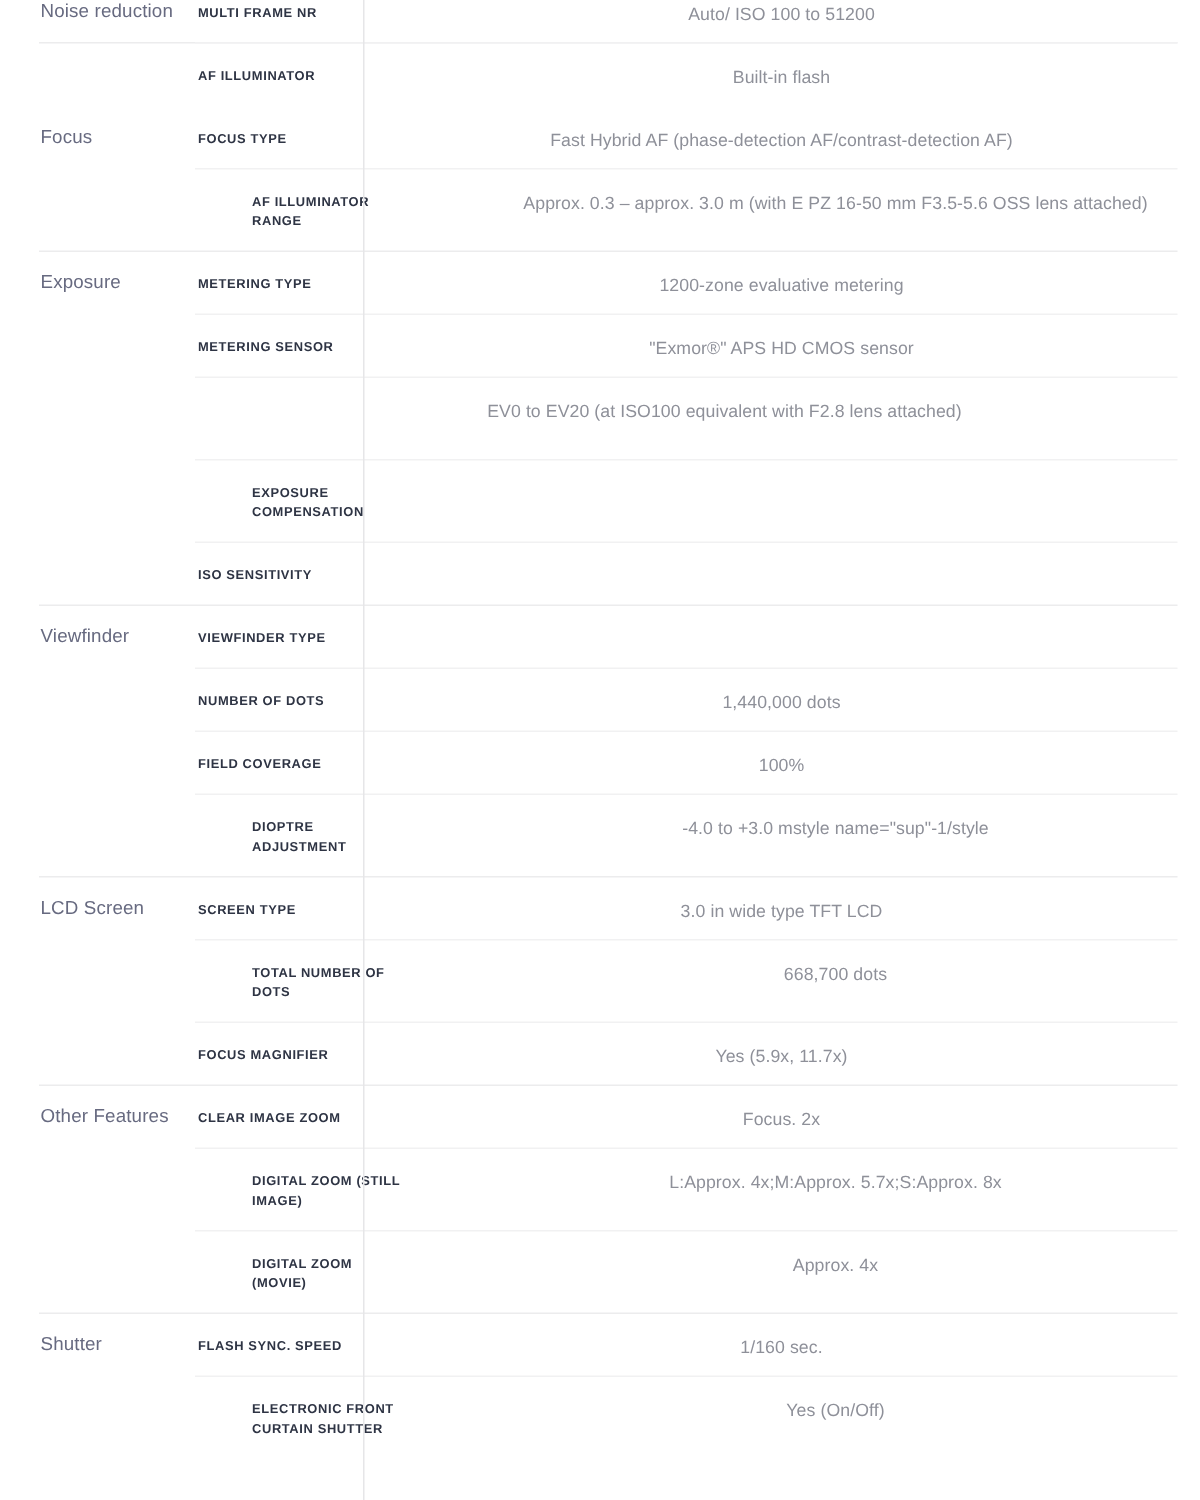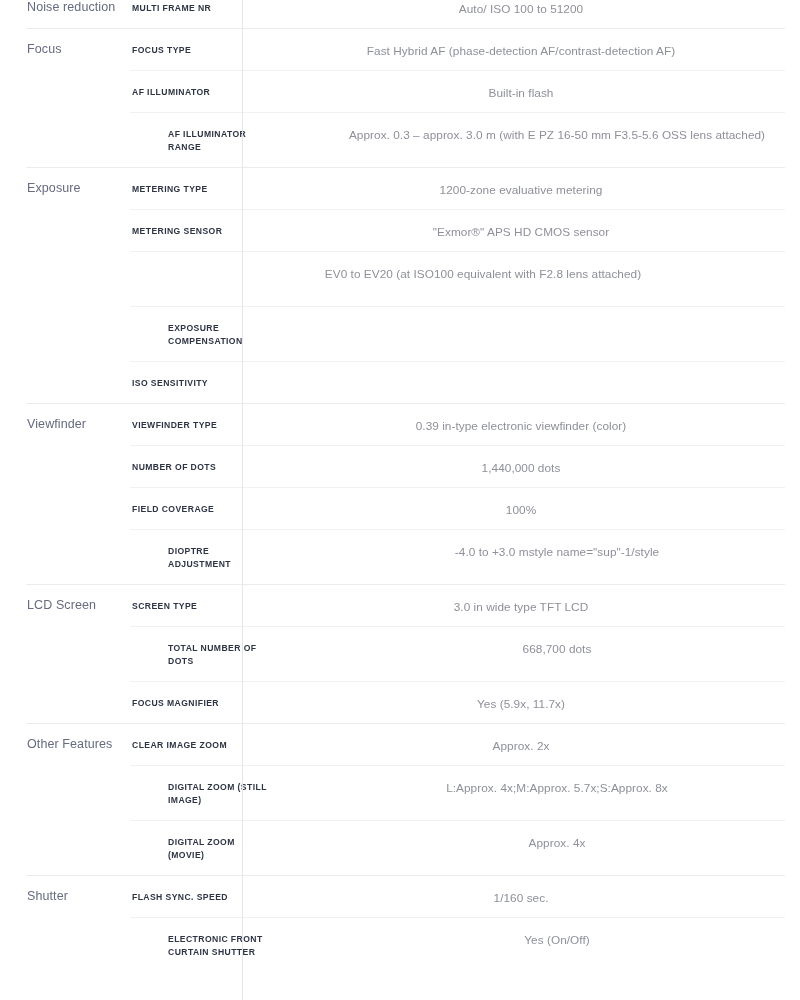--- a/index.html
+++ b/index.html
@@ -124,30 +124,30 @@
       <div class="spec-group">
         <div class="spec-row">
           <div class="cell-group">Noise reduction</div>
           <div class="cell-label">MULTI FRAME NR</div>
           <div class="cell-value">Auto/ ISO 100 to 51200</div>
         </div>
       </div>
       <div class="spec-group">
         <div class="group-rule"></div>
         <div class="spec-row">
+          <div class="row-rule"></div>
+          <div class="cell-group"></div>
+          <div class="cell-label">AF ILLUMINATOR</div>
+          <div class="cell-value">Built-in flash</div>
+        </div>
+        <div class="spec-row">
           <div class="cell-group">Focus</div>
           <div class="cell-label">FOCUS TYPE</div>
           <div class="cell-value">Fast Hybrid AF (phase-detection AF/contrast-detection AF)</div>
         </div>
-        <div class="spec-row">
-          <div class="row-rule"></div>
-          <div class="cell-group"></div>
-          <div class="cell-label">AF ILLUMINATOR</div>
-          <div class="cell-value">Built-in flash</div>
-        </div>
         <div class="spec-row tall">
           <div class="row-rule"></div>
           <div class="cell-group"></div>
           <div class="cell-label">AF ILLUMINATOR RANGE</div>
           <div class="cell-value">Approx. 0.3 – approx. 3.0 m (with E PZ 16-50 mm F3.5-5.6 OSS lens attached)</div>
         </div>
       </div>
       <div class="spec-group">
         <div class="group-rule"></div>
         <div class="spec-row">
@@ -175,21 +175,20 @@
           <div class="row-rule"></div>
           <div class="cell-group"></div>
           <div class="cell-label">ISO SENSITIVITY</div>
         </div>
       </div>
       <div class="spec-group">
         <div class="group-rule"></div>
         <div class="spec-row">
           <div class="cell-group">Viewfinder</div>
           <div class="cell-label">VIEWFINDER TYPE</div>
-          <div class="cell-value">0.39 in-type electronic viewfinder (color)</div>
         </div>
         <div class="spec-row">
           <div class="row-rule"></div>
           <div class="cell-group"></div>
           <div class="cell-label">NUMBER OF DOTS</div>
           <div class="cell-value">1,440,000 dots</div>
         </div>
         <div class="spec-row">
           <div class="row-rule"></div>
           <div class="cell-group"></div>
@@ -221,21 +220,21 @@
           <div class="cell-group"></div>
           <div class="cell-label">FOCUS MAGNIFIER</div>
           <div class="cell-value">Yes (5.9x, 11.7x)</div>
         </div>
       </div>
       <div class="spec-group">
         <div class="group-rule"></div>
         <div class="spec-row">
           <div class="cell-group">Other Features</div>
           <div class="cell-label">CLEAR IMAGE ZOOM</div>
-          <div class="cell-value">Approx. 2x</div>
+          <div class="cell-value">Focus. 2x</div>
         </div>
         <div class="spec-row tall">
           <div class="row-rule"></div>
           <div class="cell-group"></div>
           <div class="cell-label">DIGITAL ZOOM (STILL IMAGE)</div>
           <div class="cell-value">L:Approx. 4x;M:Approx. 5.7x;S:Approx. 8x</div>
         </div>
         <div class="spec-row tall">
           <div class="row-rule"></div>
           <div class="cell-group"></div>

